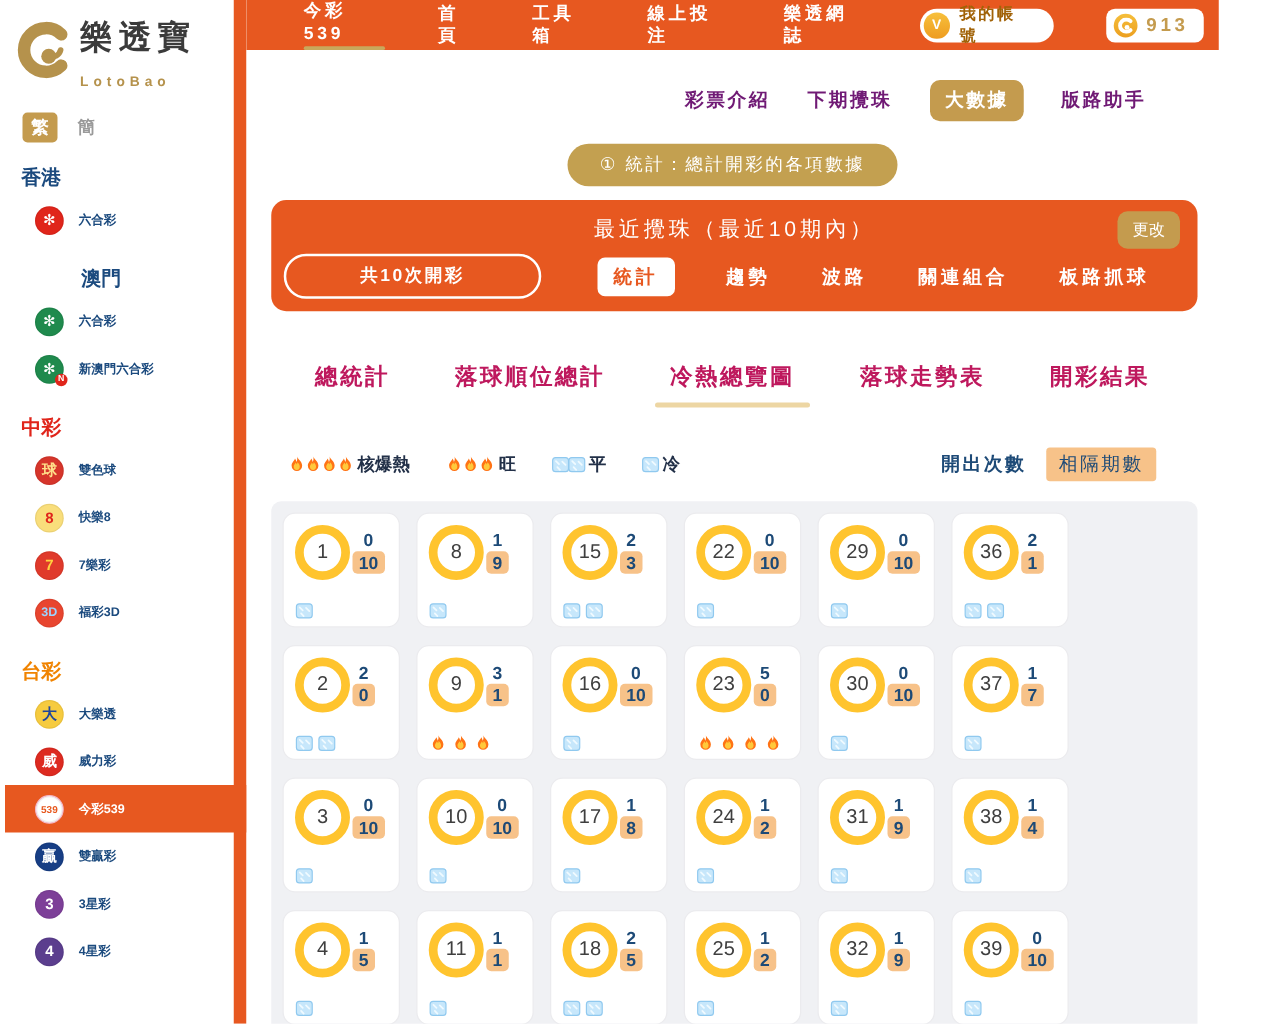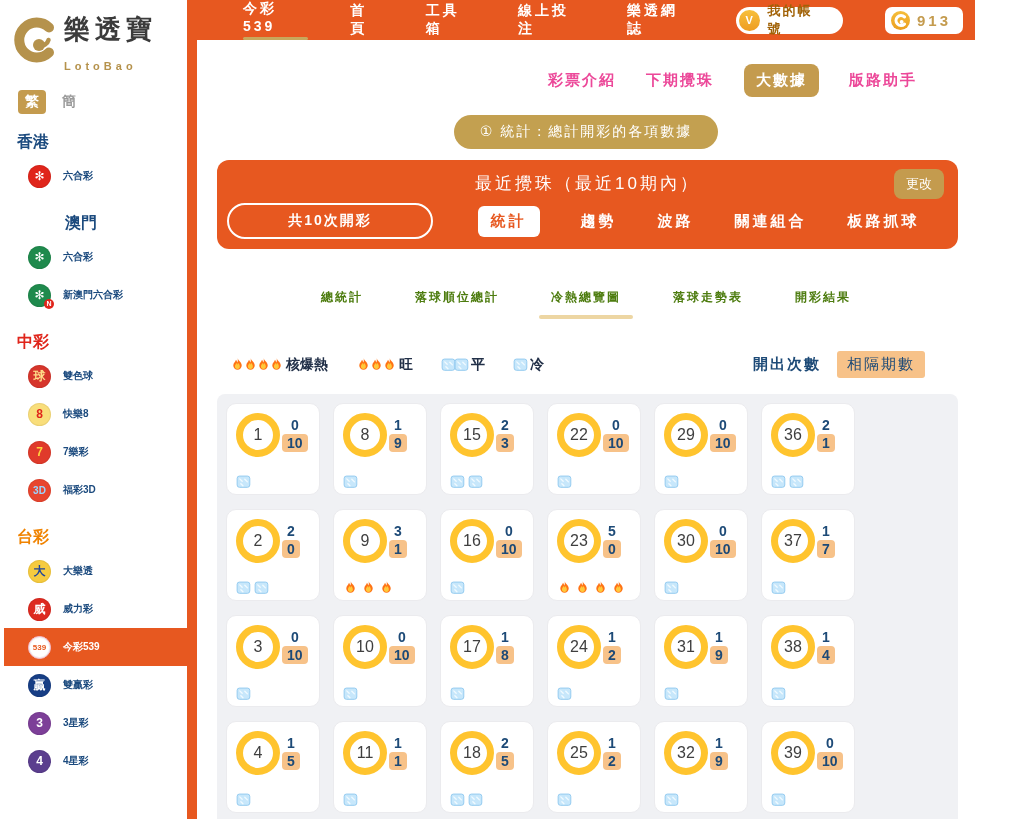--- a/index.html
+++ b/index.html
@@ -48,21 +48,21 @@
   .account-label { color:#a16207; font-size:13px; font-weight:bold; letter-spacing:2px; }
   .coin-pill { background:#fff; border-radius:7px; height:27px; display:flex;
     align-items:center; gap:7px; padding:0 12px 0 6px; cursor:pointer; }
   .coin-icon { width:19px; height:19px; border-radius:50%;
     background:linear-gradient(180deg,#F5BE3B,#EC9F1F); display:flex; align-items:center;
     justify-content:center; }
   .coin-value { color:#C49B4E; font-size:15px; font-weight:bold; letter-spacing:3px; }
 
   .page-tabs { display:flex; justify-content:flex-end; align-items:center; gap:30px;
     padding:24px 58px 0 0; }
-  .page-tab { font-size:15px; font-weight:bold; color:#ec4899; letter-spacing:2px; cursor:pointer; }
+  .page-tab { font-size:15px; font-weight:bold; color:#701a75; letter-spacing:2px; cursor:pointer; }
   .page-tab.active { background:#C49B4E; color:#fff; padding:7px 12px; border-radius:8px; }
 
   .info-row { display:flex; justify-content:center; margin-top:18px; }
   .info-pill { background:#C3A050; color:#fff; font-size:14px; letter-spacing:2px;
     border-radius:999px; padding:8px 26px; }
 
   .panel { margin:11px 17px 0 20px; background:#E75820; border-radius:12px;
     padding:7px 10px 10px; position:relative; }
   .panel-title-row { position:relative; text-align:center; padding:5px 0 3px; }
   .panel-title { color:#ffffff; font-size:17px; font-weight:normal; letter-spacing:3px; }
@@ -72,21 +72,21 @@
   .panel-row2 { display:flex; align-items:center; margin-top:5px; }
   .count-pill { border:2px solid #fff; border-radius:999px; width:206px; flex:0 0 206px;
     text-align:center; padding:7px 0; color:#fff; font-size:14px; font-weight:bold;
     letter-spacing:2px; cursor:pointer; }
   .panel-tabs { flex:1; display:flex; justify-content:space-around; align-items:center;
     padding:0 8px 0 24px; }
   .panel-tab { color:#fff; font-size:15px; font-weight:bold; letter-spacing:3px; cursor:pointer; }
   .panel-tab.active { background:#fff; color:#E75820; border-radius:6px; padding:6px 13px; }
 
   .sub-tabs { display:flex; justify-content:center; gap:52px; margin-top:40px; }
-  .sub-tab { font-size:12px; font-weight:bold; color:#4d7c0f; letter-spacing:2px; cursor:pointer; }
+  .sub-tab { font-size:18px; font-weight:bold; color:#be185d; letter-spacing:2px; cursor:pointer; }
   .sub-tab.active::after { content:""; display:block; height:4px; background:#EDD6A3;
     border-radius:3px; margin:9px -12px 0; }
 
   .legend-row { display:flex; align-items:center; margin:32px 50px 0 33px; }
   .legend-item { display:flex; align-items:center; gap:4px; margin-right:28px; }
   .legend-icons { display:inline-flex; align-items:center; }
   .legend-icons svg { margin-right:-2px; }
   .legend-label { font-size:14px; font-weight:bold; color:#223048; }
   .metric-primary { margin-left:auto; color:#1D4A77; font-size:15px; font-weight:bold;
     letter-spacing:2px; margin-right:16px; }

